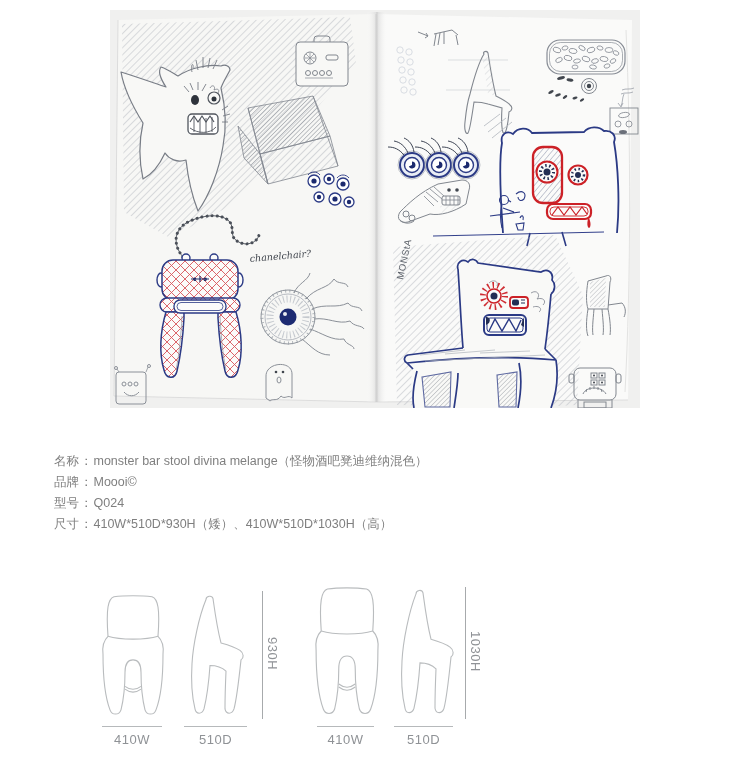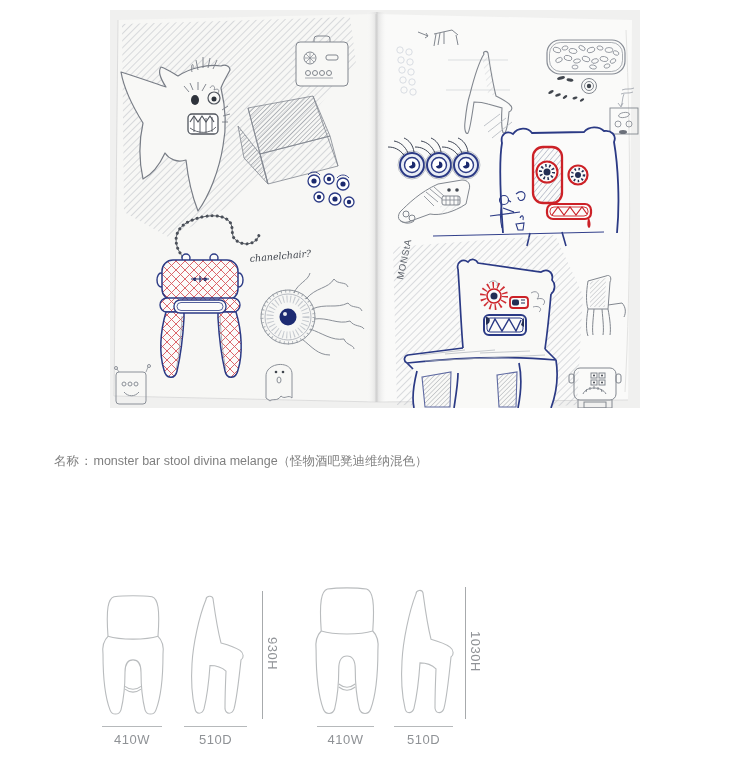--- a/index.html
+++ b/index.html
@@ -360,20 +360,23 @@
       <rect x="18" y="36" width="22" height="6"></rect>
     </g>
 
     <rect x="256" y="2" width="22" height="390" fill="url(#gut)"></rect>
     <path d="M266,4 L266,392" stroke="#c9c9c9" stroke-width="0.8"></path>
   </svg>
   </div>
 
   <div class="specs">
     <div class="spec-line"><span>名称</span><span class="sep">：</span><span>monster bar stool divina melange（怪物酒吧凳迪维纳混色）</span></div>
+    <div class="spec-line"><span>品牌</span><span class="sep">：</span><span>Moooi©</span></div>
+    <div class="spec-line"><span>型号</span><span class="sep">：</span><span>Q024</span></div>
+    <div class="spec-line"><span>尺寸</span><span class="sep">：</span><span>410W*510D*930H（矮）、410W*510D*1030H（高）</span></div>
   </div>
 
   <div class="dims">
 
     <svg class="dim-svg" style="left:100px;top:17px;" width="66" height="132" viewBox="0 0 66 140" preserveAspectRatio="none">
       <g stroke="#b9bcbe" stroke-width="1.1" fill="none">
         <path d="M8,47 C6,18 8,7 14,5 C24,3.5 42,3.5 52,5 C58,7 60,18 58,47
                  C62,51 64,57 63,66 C63,92 60,114 56,125 C54,131 47,131 45,125
                  C42,112 41,97 41,85 C41,76 38,72 33,72 C28,72 25,76 25,85
                  C25,97 24,112 21,125 C19,131 12,131 10,125 C6,114 3,92 3,66 C2,57 4,51 8,47 Z"></path>

